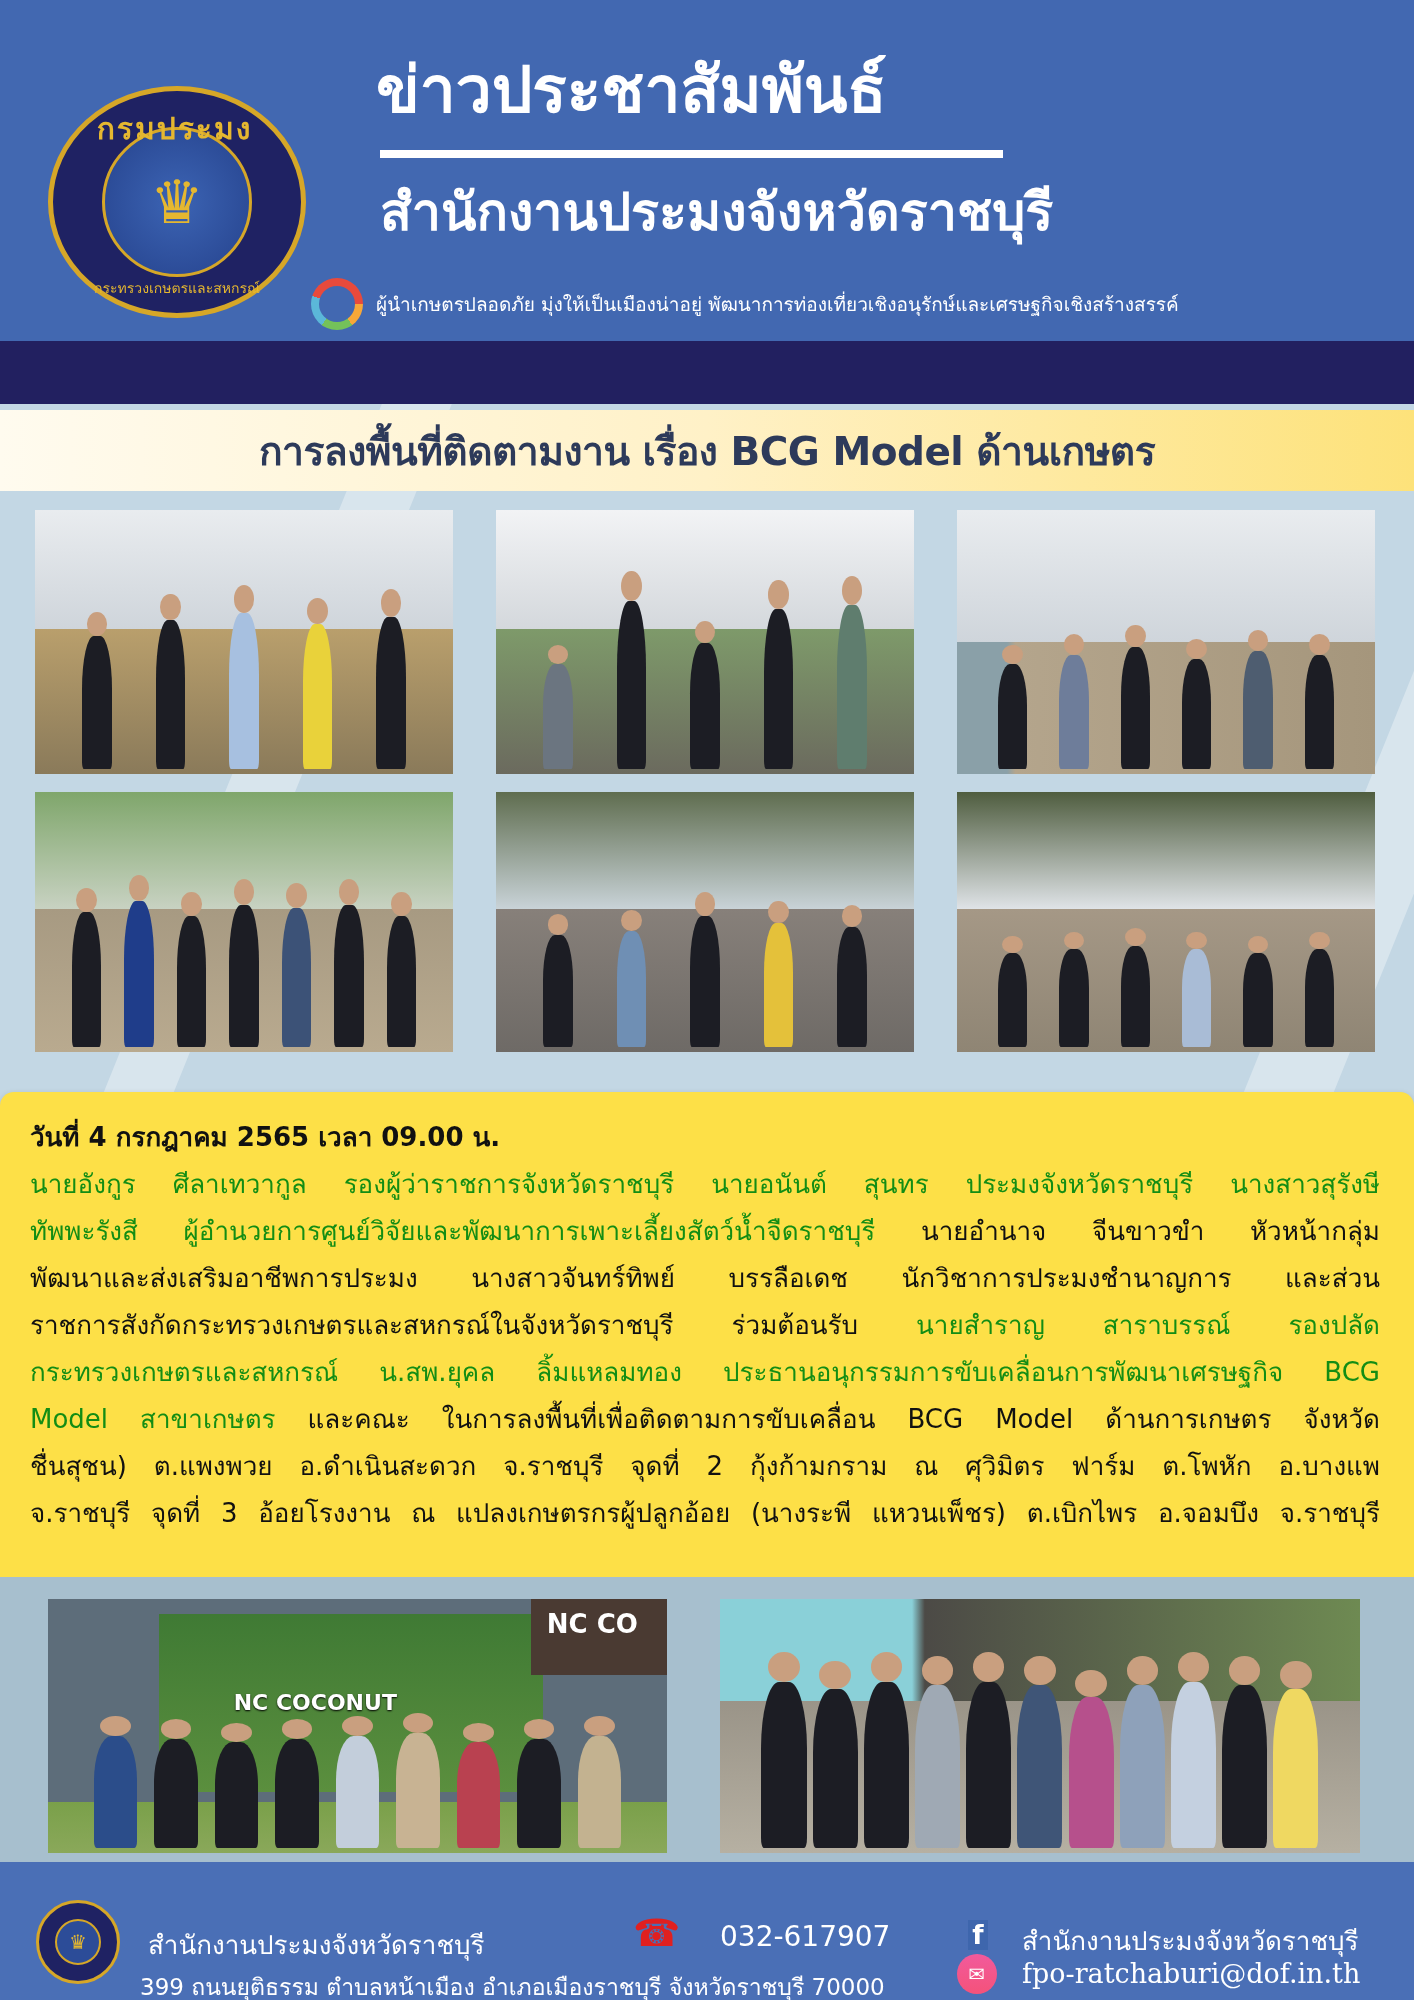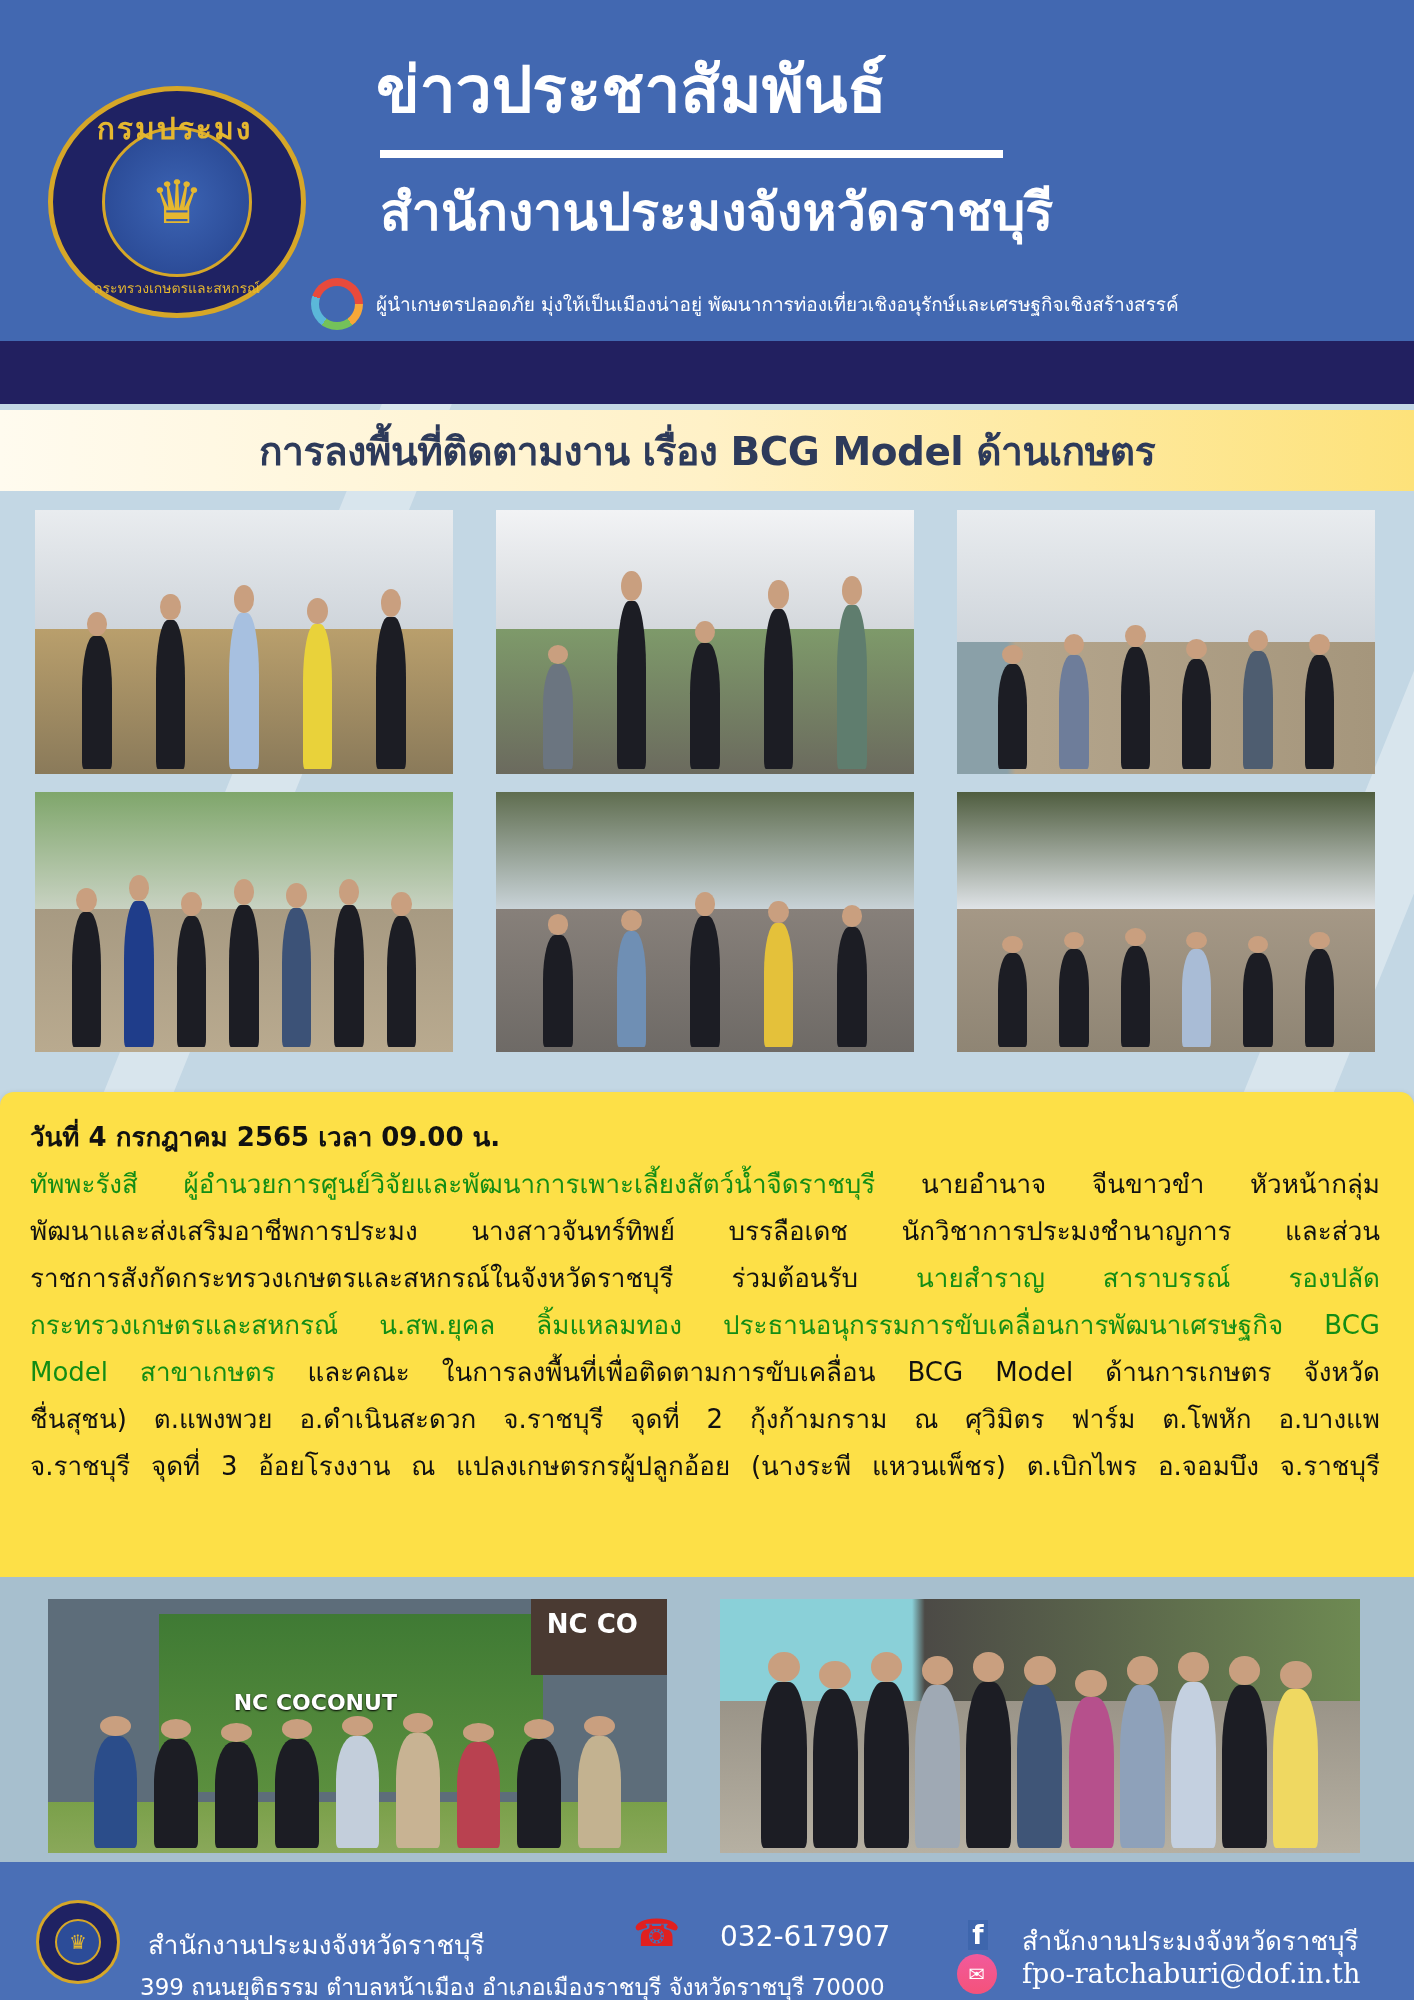--- a/index.html
+++ b/index.html
@@ -266,20 +266,21 @@
       <div class="person" style="height:54%"></div>
       <div class="person" style="height:52%;background:#a9bcd6"></div>
       <div class="person" style="height:50%"></div>
       <div class="person" style="height:52%"></div>
     </div>
 </div>
 
 <div class="text-card">
   <div class="text-body">
     <span class="date-line">วันที่ 4 กรกฎาคม 2565 เวลา 09.00 น.</span>
+    <span class="line"><span class="g">นายอังกูร ศีลาเทวากูล รองผู้ว่าราชการจังหวัดราชบุรี นายอนันต์ สุนทร ประมงจังหวัดราชบุรี นางสาวสุรังษี</span></span>
     <span class="line"><span class="g">ทัพพะรังสี ผู้อำนวยการศูนย์วิจัยและพัฒนาการเพาะเลี้ยงสัตว์น้ำจืดราชบุรี</span><span> นายอำนาจ จีนขาวขำ หัวหน้ากลุ่ม</span></span>
     <span class="line"><span>พัฒนาและส่งเสริมอาชีพการประมง นางสาวจันทร์ทิพย์ บรรลือเดช นักวิชาการประมงชำนาญการ และส่วน</span></span>
     <span class="line"><span>ราชการสังกัดกระทรวงเกษตรและสหกรณ์ในจังหวัดราชบุรี ร่วมต้อนรับ </span><span class="g">นายสำราญ สาราบรรณ์ รองปลัด</span></span>
     <span class="line"><span class="g">กระทรวงเกษตรและสหกรณ์ น.สพ.ยุคล ลิ้มแหลมทอง ประธานอนุกรรมการขับเคลื่อนการพัฒนาเศรษฐกิจ BCG</span></span>
     <span class="line"><span class="g">Model สาขาเกษตร</span><span> และคณะ ในการลงพื้นที่เพื่อติดตามการขับเคลื่อน BCG Model ด้านการเกษตร จังหวัด</span></span>
     <span class="line"><span>ชื่นสุชน) ต.แพงพวย อ.ดำเนินสะดวก จ.ราชบุรี จุดที่ 2 กุ้งก้ามกราม ณ ศุวิมิตร ฟาร์ม ต.โพหัก อ.บางแพ</span></span>
     <span class="line last"><span>จ.ราชบุรี จุดที่ 3 อ้อยโรงงาน ณ แปลงเกษตรกรผู้ปลูกอ้อย (นางระพี แหวนเพ็ชร) ต.เบิกไพร อ.จอมบึง จ.ราชบุรี</span></span>
   </div>
 </div>
 

